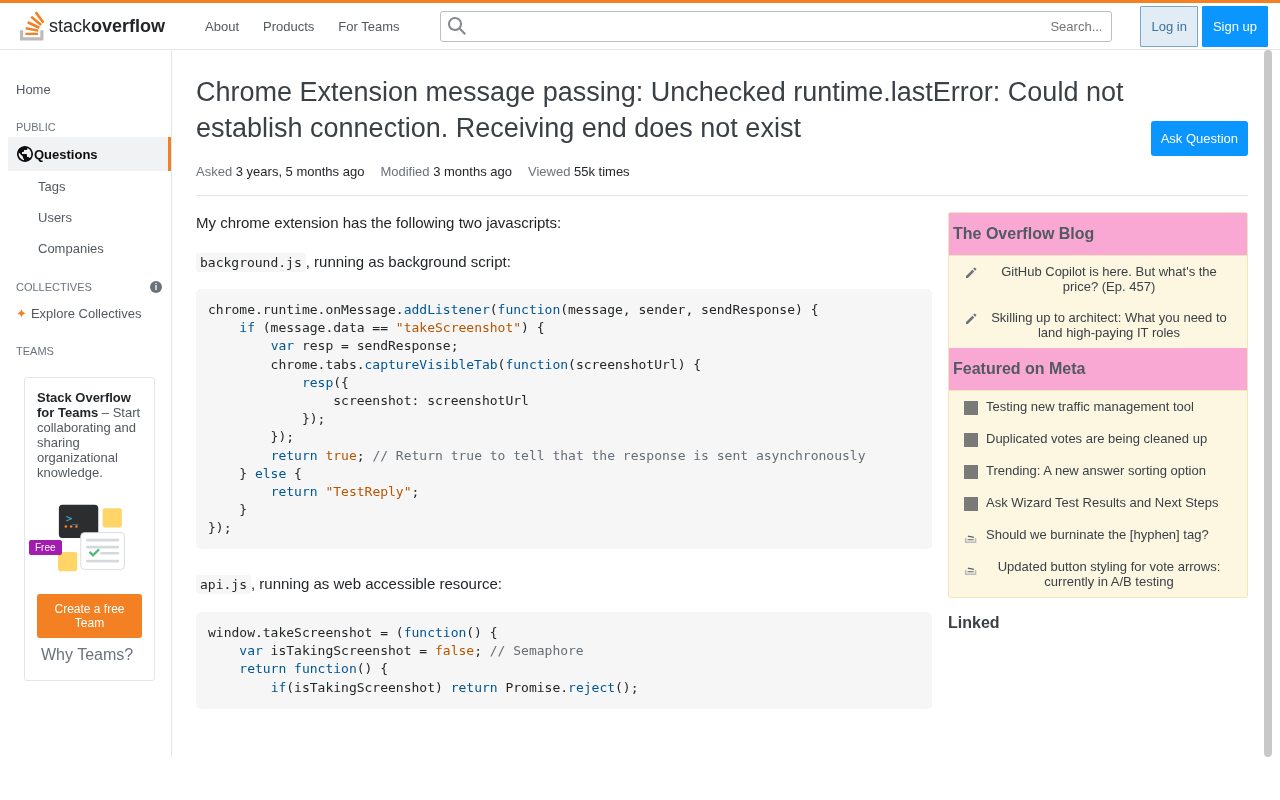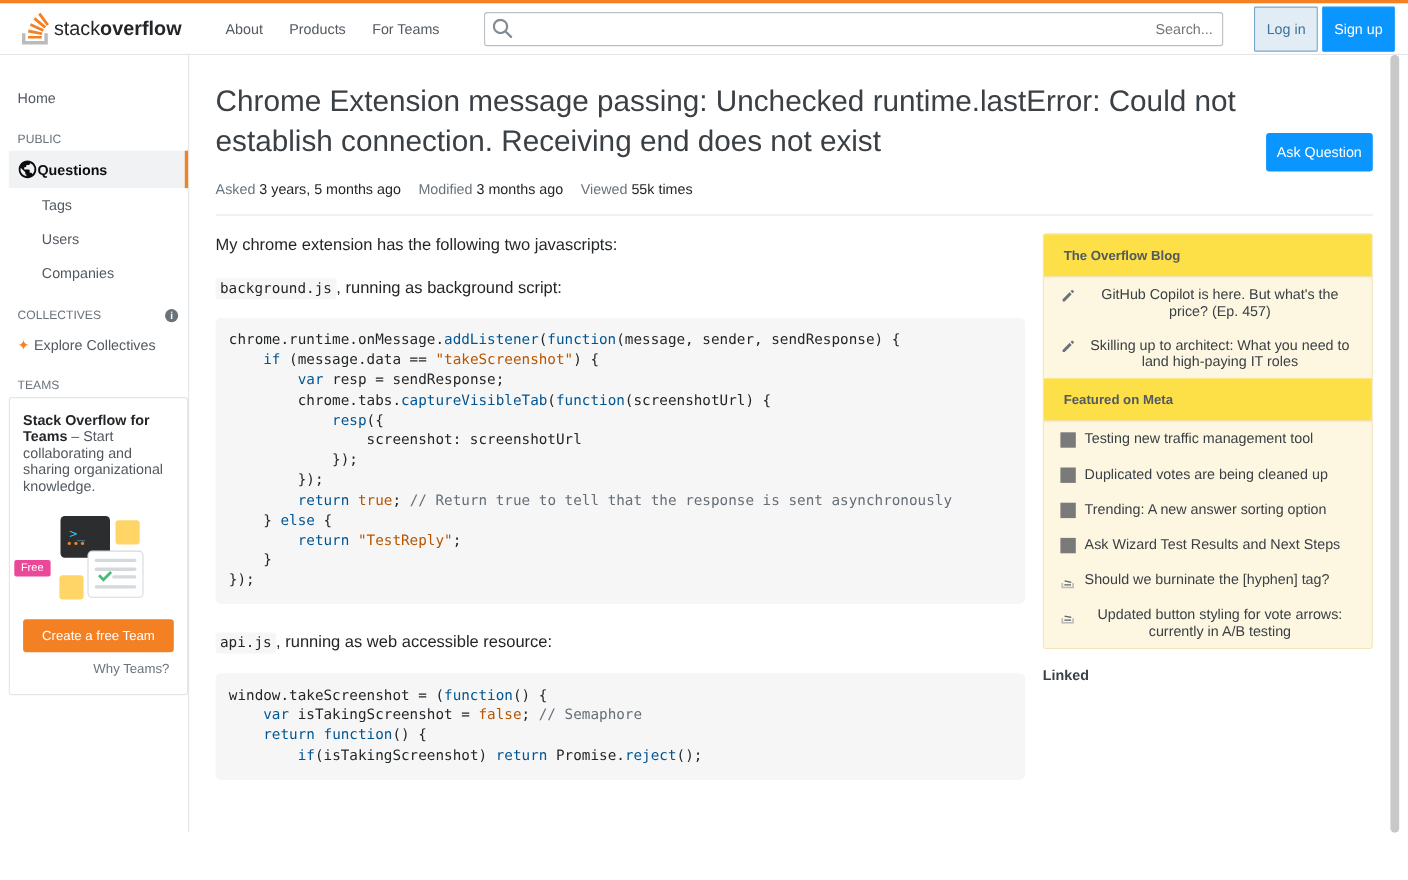--- a/index.html
+++ b/index.html
@@ -21,53 +21,53 @@
 .container { display: flex; max-width: 1264px; margin: 0 auto; }
 .left-sidebar { width: 164px; padding-top: 24px; border-right: 1px solid #e3e6e8; font-size: 13px; flex-shrink: 0; }
 .left-sidebar .nav-item { display: block; padding: 8px 6px 8px 8px; color: #525960; text-decoration: none; cursor: pointer; }
 .left-sidebar .section-title { padding: 16px 0 4px 8px; font-size: 11px; color: #6a737c; text-transform: uppercase; }
 .left-sidebar .nav-item.with-icon { display: flex; align-items: center; padding-left: 8px; gap: 0; }
 .left-sidebar .nav-item.active { background: #f1f2f3; font-weight: 700; color: #0c0d0e; border-right: 3px solid #f48024; }
 .left-sidebar .indent { padding-left: 30px; }
 .globe-icon { width: 18px; height: 18px; }
 .collectives-head { display: flex; justify-content: space-between; align-items: center; padding: 16px 8px 4px; font-size: 11px; color: #6a737c; }
 .orange-star { color: #f48024; margin-right: 4px; }
-.teams-card { margin: 0; padding: 12px; border: 1px solid #e3e6e8; border-radius: 3px; font-size: 13px; color: #525960; }
+.teams-card { margin: 16px; padding: 12px; border: 1px solid #e3e6e8; border-radius: 3px; font-size: 13px; color: #525960; }
 .teams-card strong { color: #232629; }
 .teams-illus { display: flex; justify-content: center; margin: 12px 0; position: relative; }
 .btn-teams { display: block; text-align: center; background: #f48024; color: #fff; padding: 8px; border-radius: 3px; font-size: 12px; margin: 8px 0 4px; text-decoration: none; }
-.why-teams { display: block; text-align: right; color: #6a737c; font-size: 12px; text-decoration: none; padding: 4px; }
+.why-teams { display: block; text-align: left; color: #6a737c; font-size: 16px; text-decoration: none; padding: 4px; }
 .content { flex: 1; padding: 24px; min-width: 0; }
 .question-header { display: flex; justify-content: space-between; align-items: flex-start; gap: 16px; }
 .question-title { font-size: 27px; font-weight: 400; color: #3b4045; line-height: 1.35; flex: 1; }
 .ask-btn { background: #0a95ff; color: #fff; padding: 10px; border-radius: 3px; font-size: 13px; white-space: nowrap; text-decoration: none; margin-top: 47px; }
 .meta-row { display: flex; gap: 16px; padding: 8px 0 16px; border-bottom: 1px solid #e3e6e8; font-size: 13px; color: #6a737c; }
 .meta-row span b { color: #232629; font-weight: 400; }
 .main-row { display: flex; gap: 16px; margin-top: 16px; }
 .post-area { flex: 1; display: flex; gap: 16px; min-width: 0; }
 .vote-col { width: 40px; display: flex; flex-direction: column; align-items: center; gap: 8px; color: #babfc4; flex-shrink: 0; }
 .vote-arrow { cursor: pointer; }
 .vote-count { font-size: 21px; color: #6a737c; }
 .bookmark-count { font-size: 12px; color: #6a737c; }
 .post-body { flex: 1; font-size: 15px; line-height: 1.5; color: #232629; min-width: 0; }
 .post-body p { margin-bottom: 16px; }
 .inline-code { background: #f6f6f6; padding: 2px 4px; border-radius: 3px; font-family: ui-monospace, Menlo, Monaco, Consolas, monospace; font-size: 13px; }
 .code-block { background: #f6f6f6; padding: 12px; border-radius: 5px; font-family: ui-monospace, Menlo, Monaco, Consolas, monospace; font-size: 13px; line-height: 1.4; overflow-x: auto; white-space: pre; margin-bottom: 24px; }
 .kw { color: #015692; } .str { color: #b75501; } .cmt { color: #656e77; } .lit { color: #b75501; } .fn { color: #015692; }
 .right-sidebar { width: 300px; flex-shrink: 0; }
 .side-widget { background: #fdf7e2; border: 1px solid #f1e5bc; border-radius: 3px; margin-bottom: 16px; font-size: 13px; }
-.side-widget-head { padding: 12px 18px; background: #fde047; border-bottom: 1px solid #f1e5bc; font-weight: 700; color: #525960; font-size: 12px; }
+.side-widget-head { padding: 12px 4px; background: #f9a8d4; border-bottom: 1px solid #f1e5bc; font-weight: 700; color: #525960; font-size: 16px; }
 .side-widget ul { list-style: none; }
 .side-widget li { display: flex; padding: 8px 15px; gap: 8px; color: #3b4045; text-align: center; }
 .side-widget li a { color: #3b4045; text-decoration: none; }
 .bullet-icon { flex-shrink: 0; width: 14px; color: #6a737c; margin-top: 2px; }
 .meta-icon { display: inline-block; width: 14px; height: 14px; background: #7a7a7a; flex-shrink: 0; margin-top: 2px; }
 .so-icon { display: inline-block; width: 14px; height: 14px; flex-shrink: 0; margin-top: 2px; }
-.linked-head { font-size: 13px; color: #3b4045; margin-bottom: 8px; }
-.free-badge { position: absolute; left: -8px; top: 48px; background: #ec4899; color: #fff; font-size: 10px; padding: 2px 6px; border-radius: 2px; }
+.linked-head { font-size: 16px; color: #3b4045; margin-bottom: 8px; }
+.free-badge { position: absolute; left: -8px; top: 48px; background: #a21caf; color: #fff; font-size: 10px; padding: 2px 6px; border-radius: 2px; }
 .scroller { position: relative; }
 .scroller::after { content: ""; position: absolute; right: 0; top: 0; bottom: 0; width: 8px; background: #c8c8c8; border-radius: 4px; }
 </style>
 </head>
 <body>
 
 <header class="topbar">
   <a class="logo">
     <svg class="logo-icon" viewBox="0 0 32 37">
         <path fill="#bcbbbb" d="M26 33v-9h4v13H0V24h4v9h22Z"></path>

